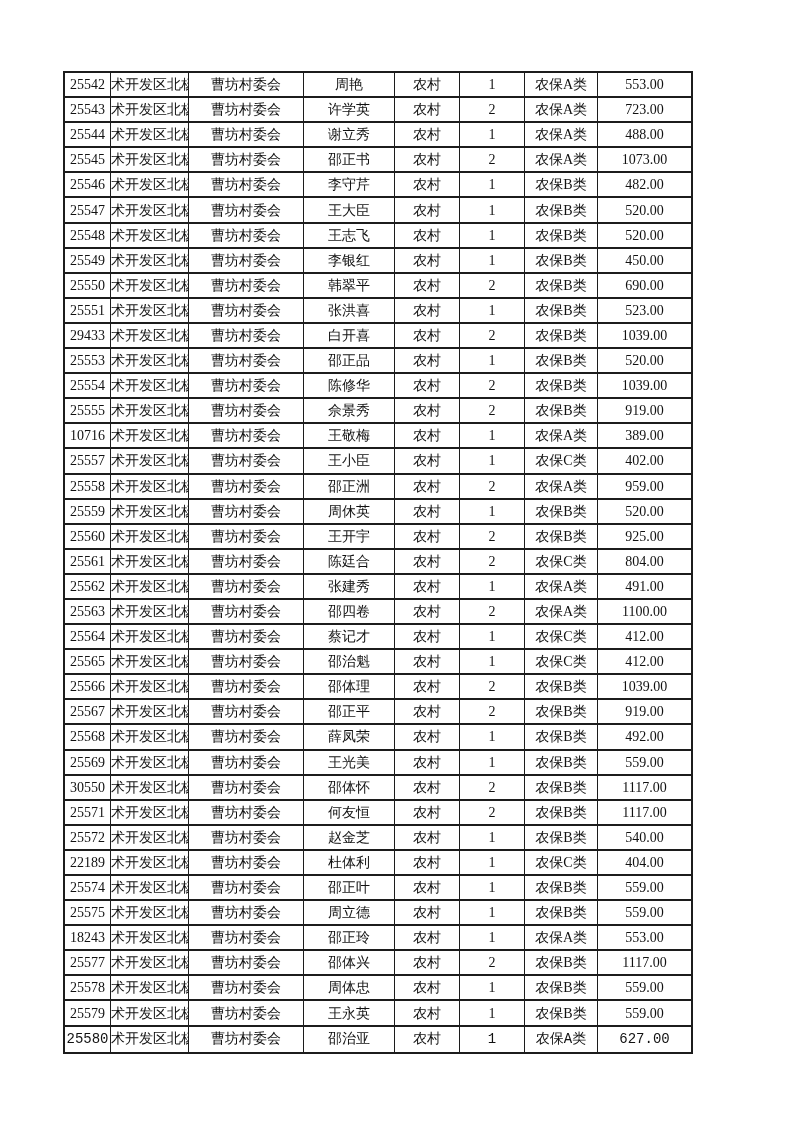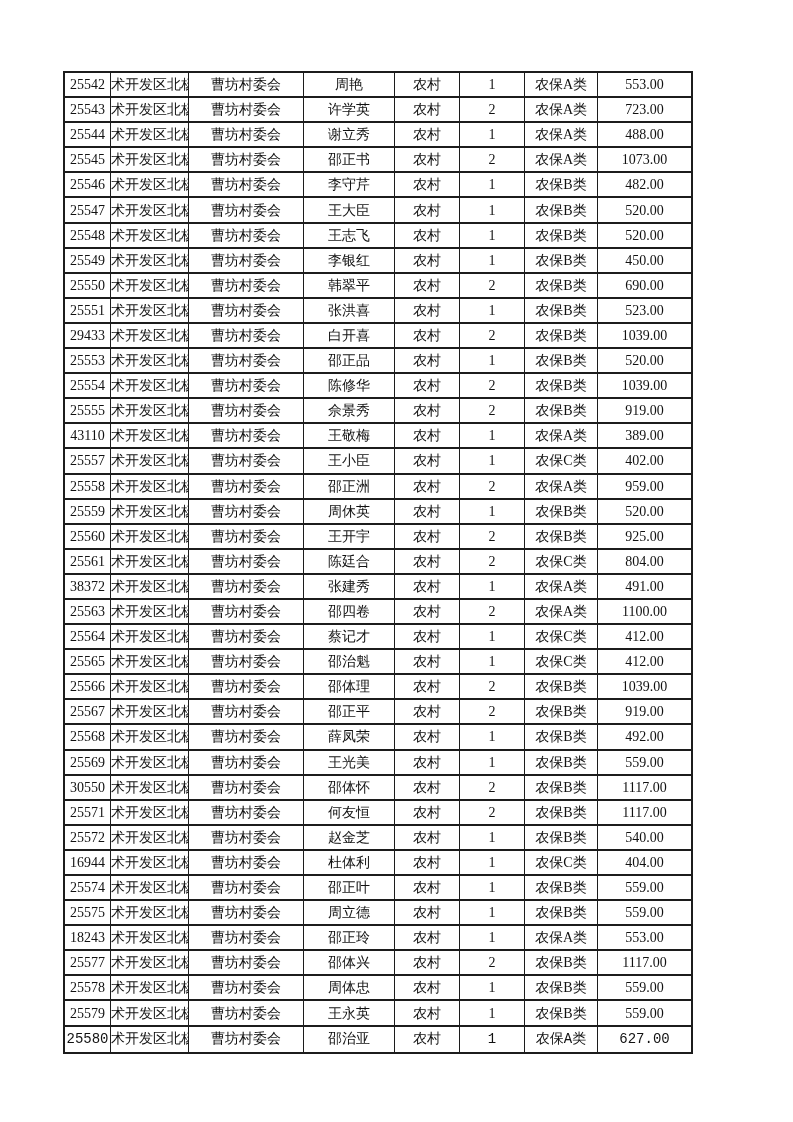--- a/index.html
+++ b/index.html
@@ -233,21 +233,21 @@
             <div class="clip">术开发区北杨寨</div>
           </td>
           <td>曹坊村委会</td>
           <td>佘景秀</td>
           <td>农村</td>
           <td>2</td>
           <td>农保B类</td>
           <td>919.00</td>
         </tr>
         <tr>
-          <td>43110</td>
+          <td>10716</td>
           <td class="region">
             <div class="clip">术开发区北杨寨</div>
           </td>
           <td>曹坊村委会</td>
           <td>王敬梅</td>
           <td>农村</td>
           <td>1</td>
           <td>农保A类</td>
           <td>389.00</td>
         </tr>
@@ -305,21 +305,21 @@
             <div class="clip">术开发区北杨寨</div>
           </td>
           <td>曹坊村委会</td>
           <td>陈廷合</td>
           <td>农村</td>
           <td>2</td>
           <td>农保C类</td>
           <td>804.00</td>
         </tr>
         <tr>
-          <td>38372</td>
+          <td>25562</td>
           <td class="region">
             <div class="clip">术开发区北杨寨</div>
           </td>
           <td>曹坊村委会</td>
           <td>张建秀</td>
           <td>农村</td>
           <td>1</td>
           <td>农保A类</td>
           <td>491.00</td>
         </tr>
@@ -437,21 +437,21 @@
             <div class="clip">术开发区北杨寨</div>
           </td>
           <td>曹坊村委会</td>
           <td>赵金芝</td>
           <td>农村</td>
           <td>1</td>
           <td>农保B类</td>
           <td>540.00</td>
         </tr>
         <tr>
-          <td>16944</td>
+          <td>22189</td>
           <td class="region">
             <div class="clip">术开发区北杨寨</div>
           </td>
           <td>曹坊村委会</td>
           <td>杜体利</td>
           <td>农村</td>
           <td>1</td>
           <td>农保C类</td>
           <td>404.00</td>
         </tr>

